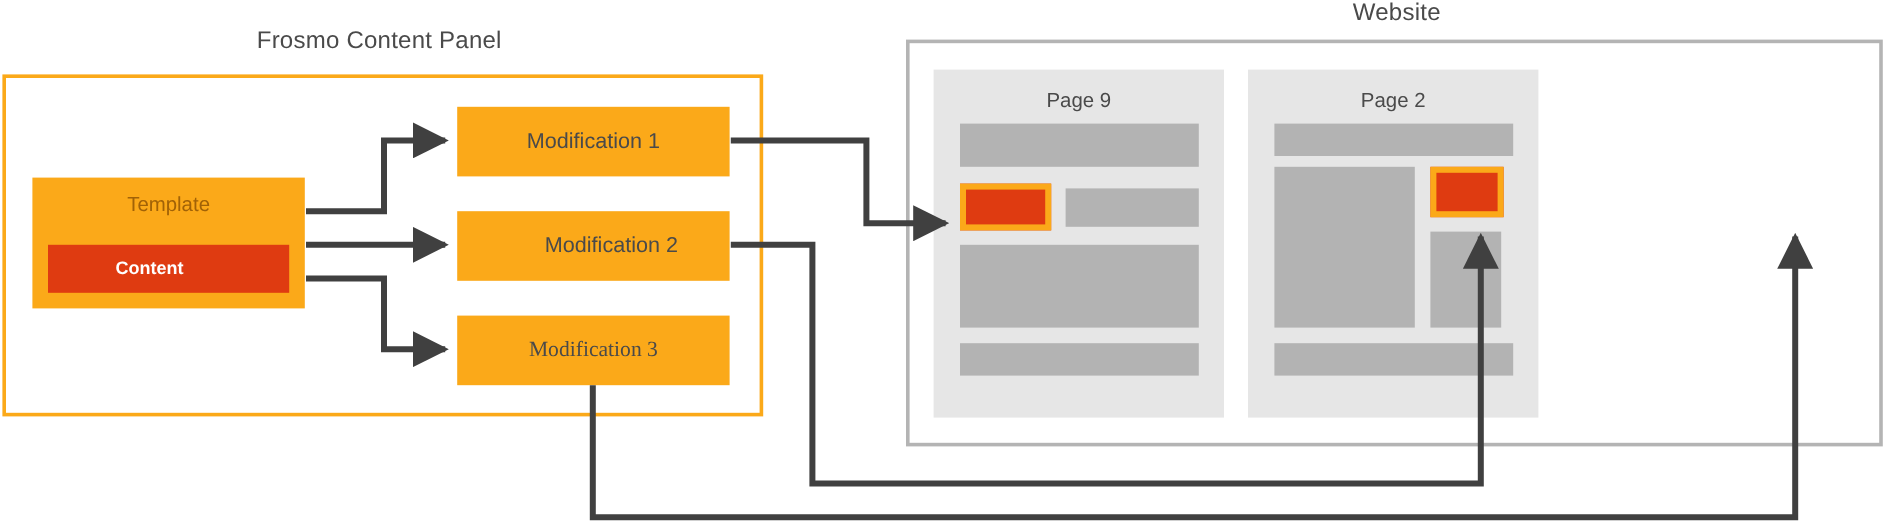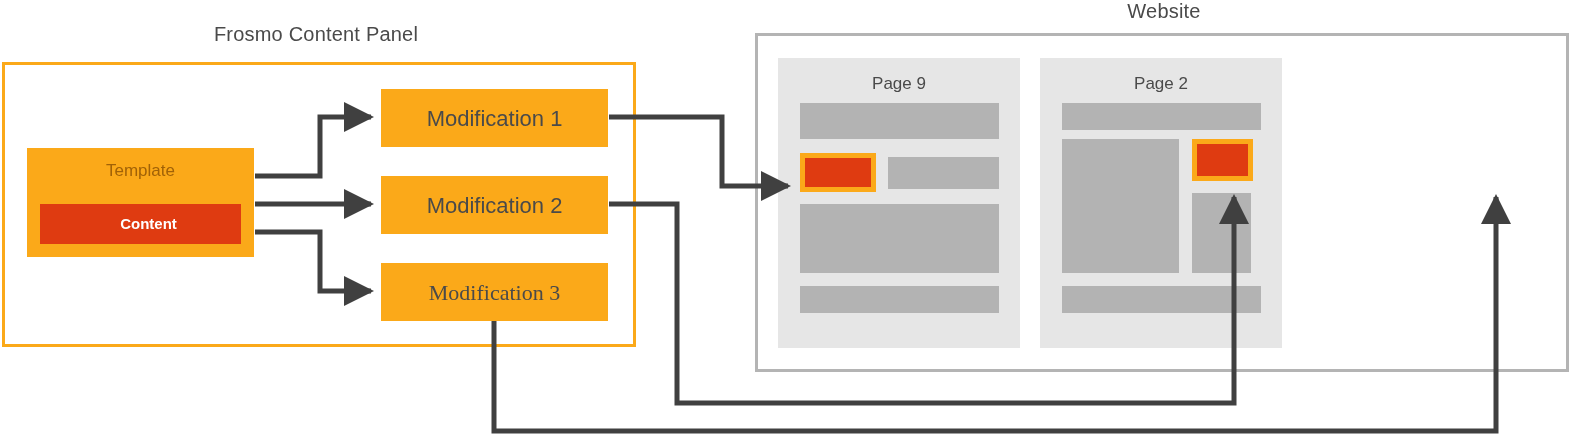--- a/index.html
+++ b/index.html
@@ -57,46 +57,46 @@
     font-size: 17px;
     line-height: 1;
   }
   #content-box {
     left: 40px; top: 204px;
     width: 201px; height: 40px;
     background: #DF3B11;
     box-sizing: border-box;
   }
   #content-label {
-    left: 48px; top: 216px;
+    left: 24px; top: 216px;
     width: 201px;
     text-align: center;
     color: #ffffff;
     font-size: 15px;
     font-weight: bold;
     line-height: 1;
   }
 
   
   .mod-box {
     width: 227px; height: 58px;
     background: #FBA919;
     left: 381px;
     box-sizing: border-box;
   }
   .mod-label {
     left: 381px;
     width: 227px;
     text-align: center;
     color: #4a4a4a;
-    font-size: 22px;
+    font-size: 18px;
     line-height: 1;
   }
   #mod1-box { top: 89px; }  #mod1-label { top: 108px; }
-  #mod2-box { top: 176px; } #mod2-label { top: 195px; }
+  #mod2-box { top: 176px; } #mod2-label { top: 195px; padding-left: 15px; }
   #mod3-box { top: 263px; } #mod3-label { top: 282px; font-family: Liberation Serif, serif; }
 
   
   #ws-panel {
     left: 755px; top: 33px;
     width: 814px; height: 339px;
     border: 3px solid #b4b4b4;
     box-sizing: border-box;
     background: transparent;
   }

